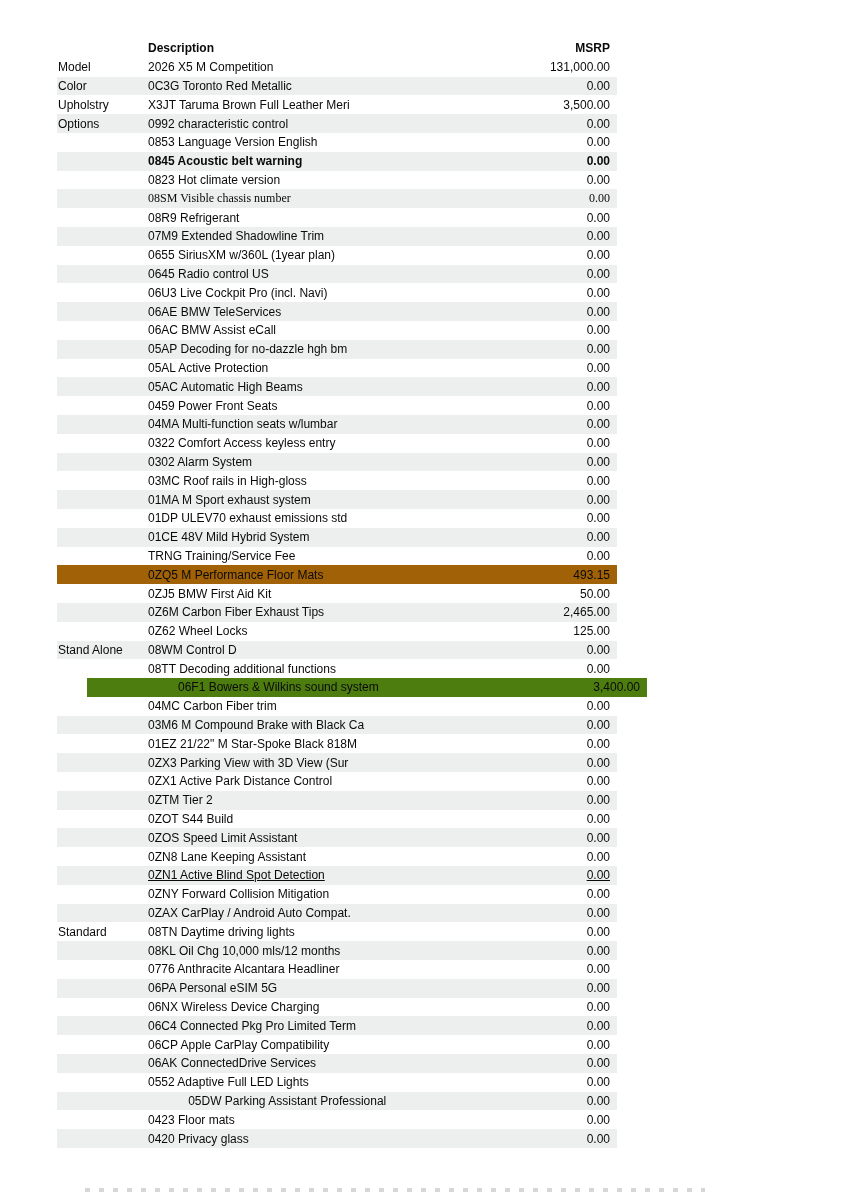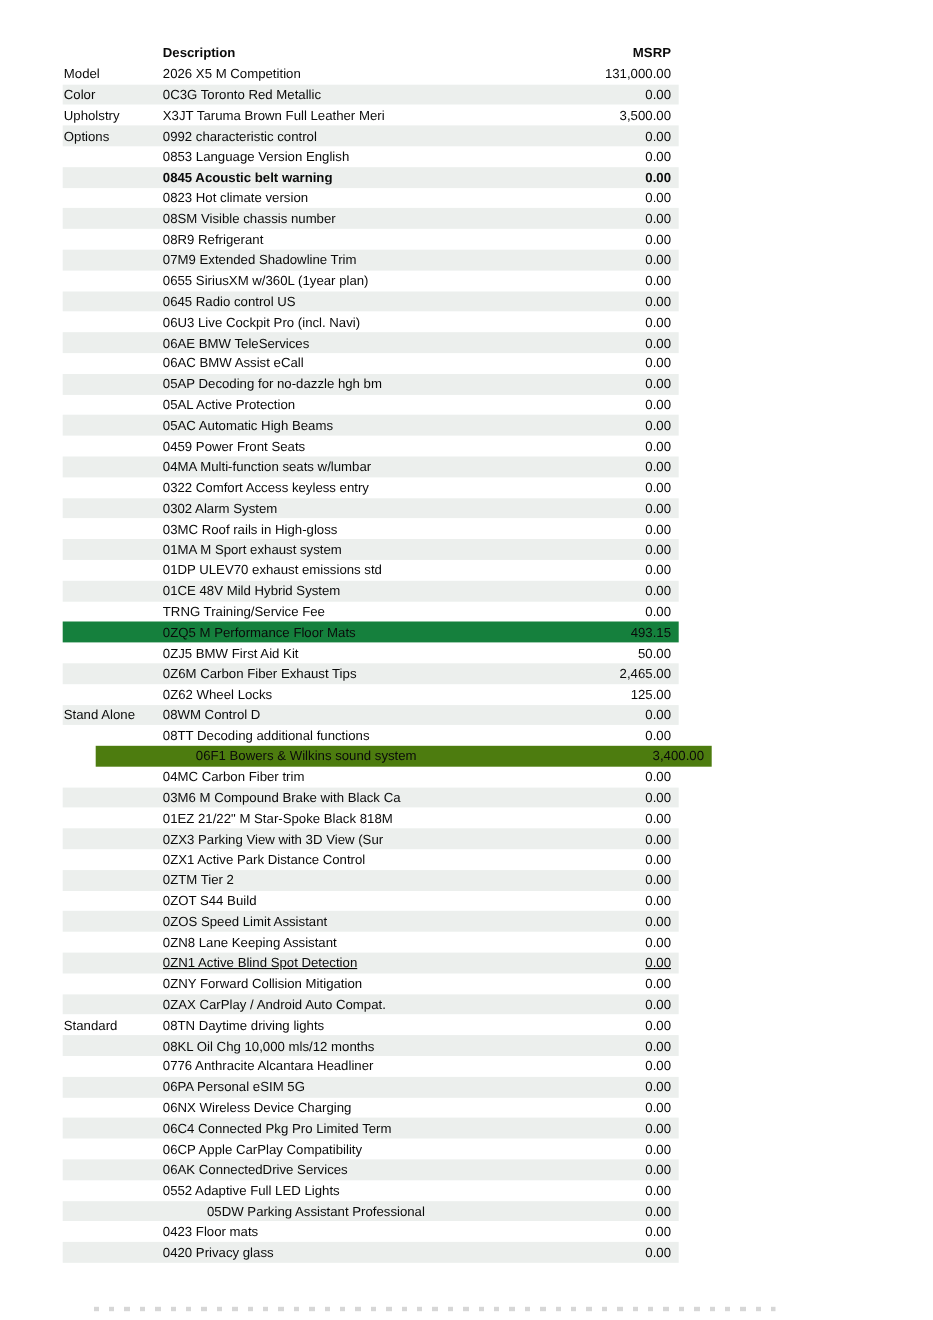--- a/index.html
+++ b/index.html
@@ -75,21 +75,21 @@
         <div class="row" style="background: rgb(236, 239, 237); font-weight: bold;">
           <span class="cell cat"></span>
           <span class="cell desc">0845 Acoustic belt warning</span>
           <span class="cell msrp">0.00</span>
         </div>
         <div class="row">
           <span class="cell cat"></span>
           <span class="cell desc">0823 Hot climate version</span>
           <span class="cell msrp">0.00</span>
         </div>
-        <div class="row" style="background: rgb(236, 239, 237);">
+        <div class="row" style="background: rgb(236, 239, 237); font-family: Liberation Serif, serif;">
           <span class="cell cat"></span>
           <span class="cell desc">08SM Visible chassis number</span>
           <span class="cell msrp">0.00</span>
         </div>
         <div class="row">
           <span class="cell cat"></span>
           <span class="cell desc">08R9 Refrigerant</span>
           <span class="cell msrp">0.00</span>
         </div>
         <div class="row" style="background: rgb(236, 239, 237);">
@@ -175,21 +175,21 @@
         <div class="row" style="background: rgb(236, 239, 237);">
           <span class="cell cat"></span>
           <span class="cell desc">01CE 48V Mild Hybrid System</span>
           <span class="cell msrp">0.00</span>
         </div>
         <div class="row">
           <span class="cell cat"></span>
           <span class="cell desc">TRNG Training/Service Fee</span>
           <span class="cell msrp">0.00</span>
         </div>
-        <div class="row" style="background: #15803d; justify-content: center;">
+        <div class="row" style="background: #a16207; justify-content: center;">
           <span class="cell cat"></span>
           <span class="cell desc">0ZQ5 M Performance Floor Mats</span>
           <span class="cell msrp">493.15</span>
         </div>
         <div class="row">
           <span class="cell cat"></span>
           <span class="cell desc">0ZJ5 BMW First Aid Kit</span>
           <span class="cell msrp">50.00</span>
         </div>
         <div class="row" style="background: rgb(236, 239, 237);">

